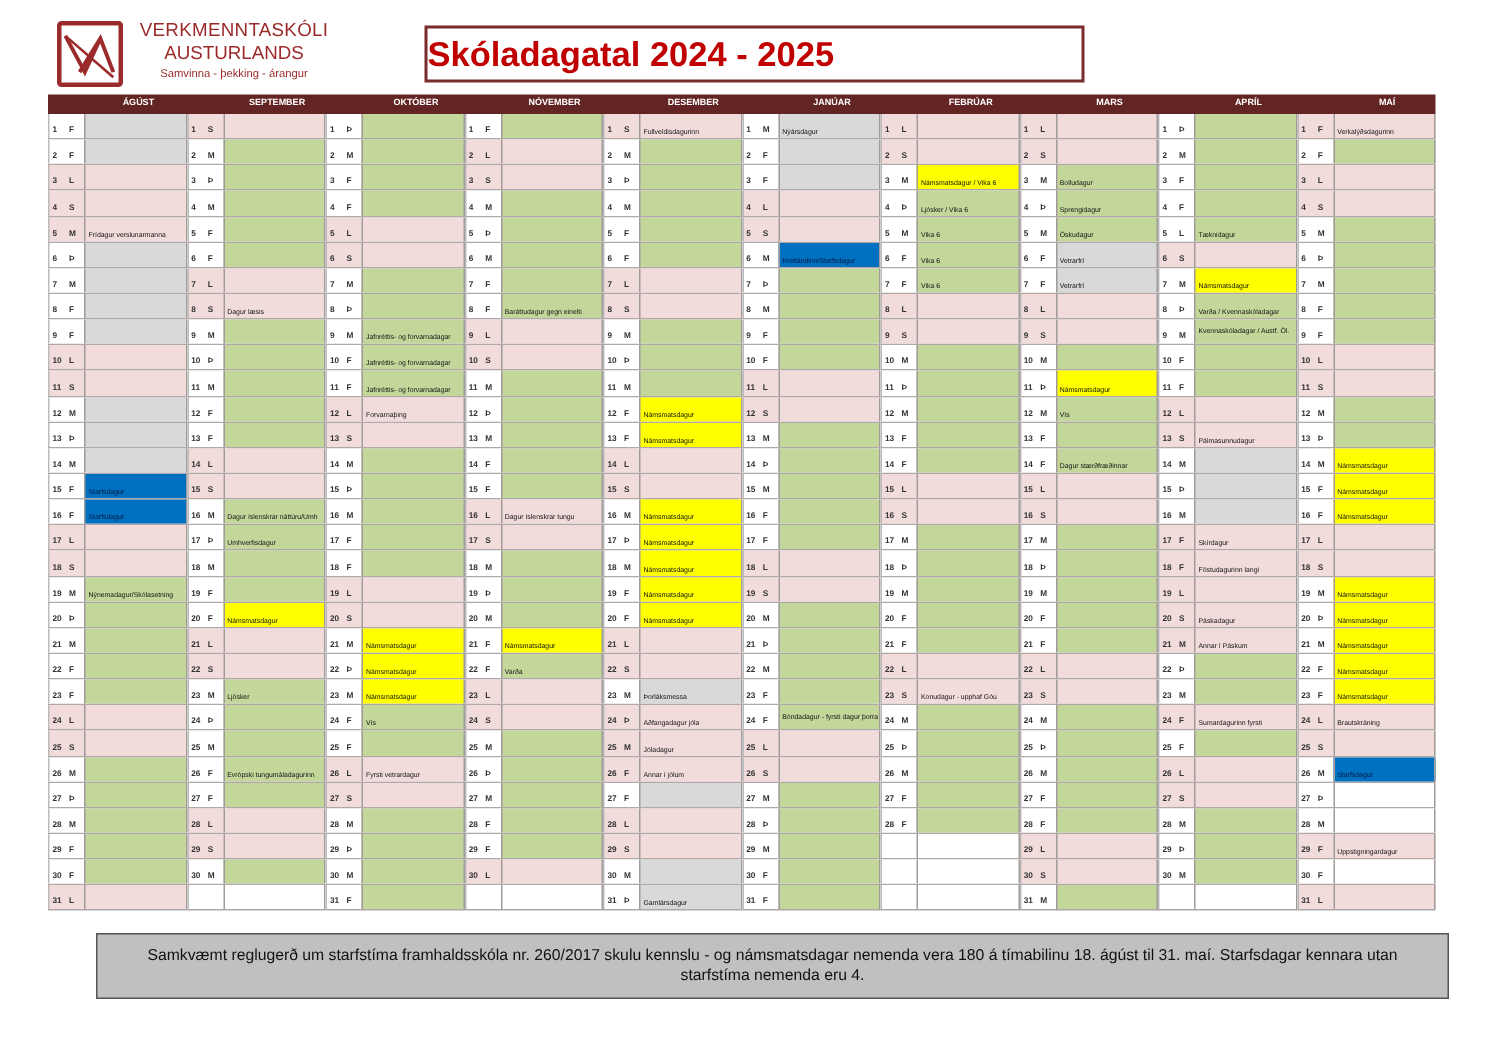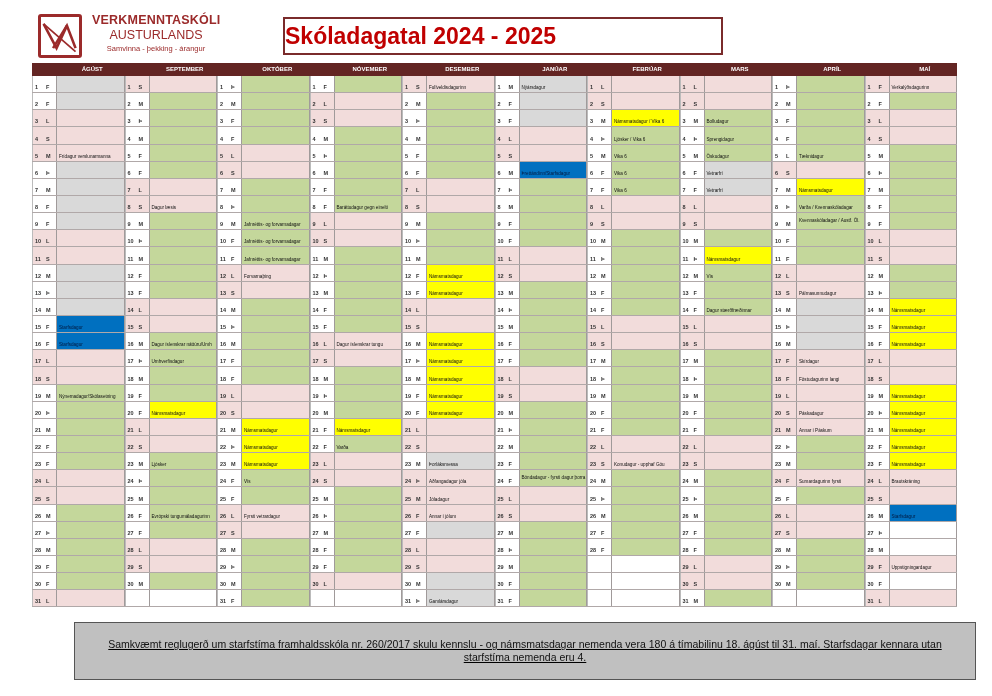--- a/index.html
+++ b/index.html
@@ -2,21 +2,21 @@
 <html><head>
 <meta charset="utf-8">
 <style>
   * { box-sizing: border-box; margin: 0; padding: 0; }
   html, body { width: 992px; height: 696px; background: #ffffff; overflow: hidden; }
   body { font-family: "Liberation Sans", sans-serif; position: relative; }
 
   .logo { position: absolute; left: 38px; top: 14px; width: 44px; height: 44px; border: 3px solid #9b2a2a; border-radius: 3px; }
   .logo svg { width: 100%; height: 100%; display: block; }
   .school { position: absolute; left: 92px; top: 13px; width: 128px; text-align: center; color: #9b2a2a; }
-  .school .l1 { font-size: 12.5px; font-weight: bold; line-height: 15px; letter-spacing: 0.2px; }
+  .school .l1 { font-size: 12.5px; font-weight: normal; line-height: 15px; letter-spacing: 0.2px; }
   .school .l2 { font-size: 12.5px; font-weight: normal; line-height: 15px; }
   .school .l3 { font-size: 7.5px; line-height: 12px; color: #9b2a2a; text-align: center; }
 
   .title-box { position: absolute; left: 283px; top: 17px; width: 440px; height: 38px; border: 2px solid #7a2b2b; display: flex; align-items: center; justify-content: flex-start; }
   .title-box span { color: #c00000; font-size: 23px; font-weight: bold; }
 
   .cal { position: absolute; left: 32px; top: 63px; width: 925px; }
   .hdr { display: grid; grid-template-columns: repeat(10, 1fr); background: #632523; height: 13px; }
   .hdr div { color: #ffffff; font-size: 6px; font-weight: bold; text-align: center; line-height: 13px; padding-left: 28px; }
   .grid { display: grid; grid-template-columns: repeat(10, 1fr); }
@@ -27,21 +27,21 @@
   .ecell { flex: 1; display: flex; align-items: flex-end; padding: 0 0 2px 2px; font-size: 4.6px; color: #111; border-left: 1px solid #a09a9a; border-right: 1px solid #a09a9a; overflow: hidden; white-space: nowrap; line-height: 5px; }
   .ecell.wrap { white-space: normal; align-items: center; }
 
   .c-w { background: #ffffff; }
   .c-p { background: #f2dcdb; }
   .c-g { background: #c4d79b; }
   .c-x { background: #d9d9d9; }
   .c-y { background: #ffff00; }
   .c-b { background: #0070c0; }
 
-  .footer { position: absolute; left: 74px; top: 622px; width: 902px; height: 58px; background: #c0c0c0; border: 1px solid #555; display: flex; align-items: center; justify-content: center; text-align: center; padding: 0 12px; text-decoration: underline; }
+  .footer { position: absolute; left: 64px; top: 622px; width: 902px; height: 44px; background: #c0c0c0; border: 1px solid #555; display: flex; align-items: center; justify-content: center; text-align: center; padding: 0 12px; }
   .footer span { font-size: 10.5px; line-height: 13px; color: #111; }
 </style>
 </head>
 <body>
 
 <div class="logo">
   <svg viewBox="0 0 44 44">
     <polyline points="3,8 18,36 30,10" fill="none" stroke="#9b2a2a" stroke-width="3"></polyline>
     <polyline points="14,36 30,10 40,36" fill="none" stroke="#9b2a2a" stroke-width="3"></polyline>
     <line x1="3" y1="8" x2="40" y2="40" stroke="#9b2a2a" stroke-width="2"></line>

